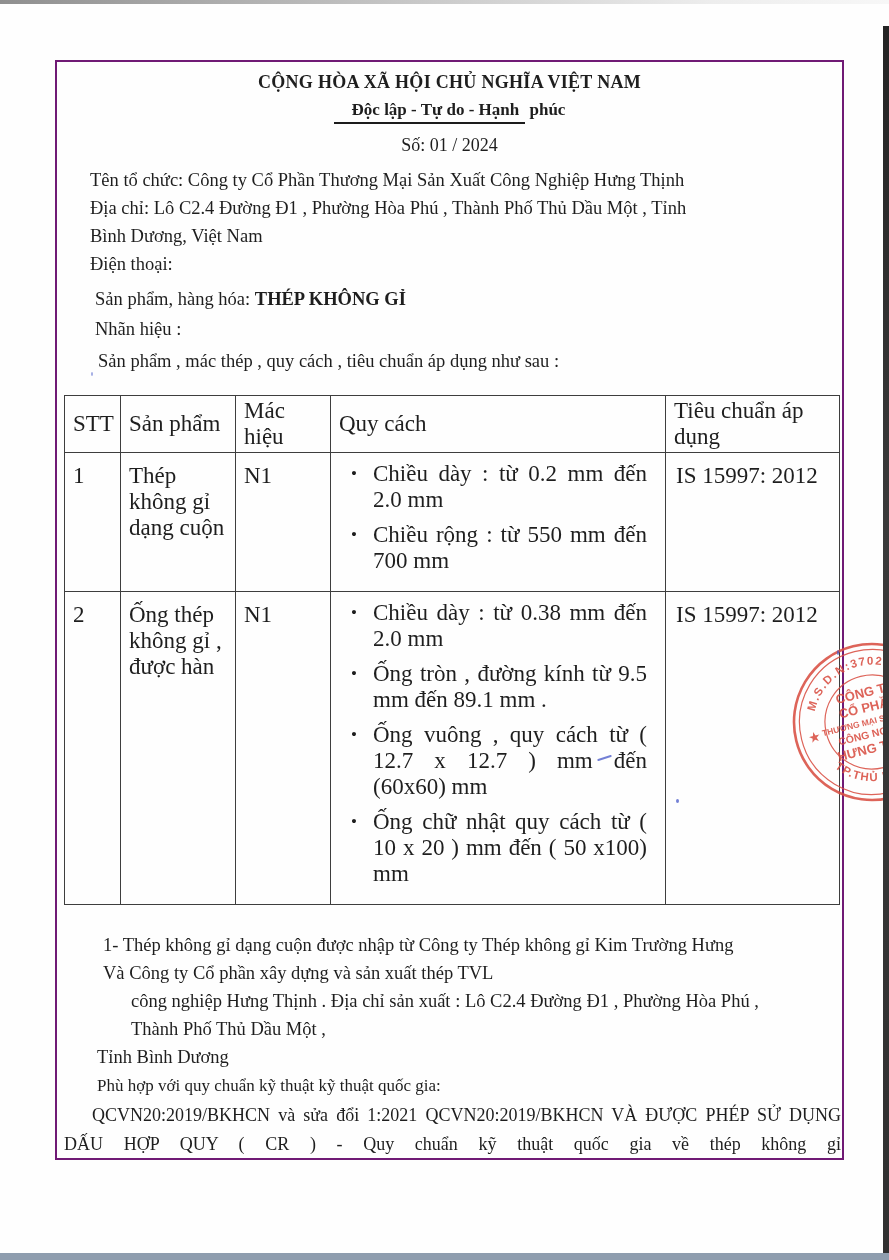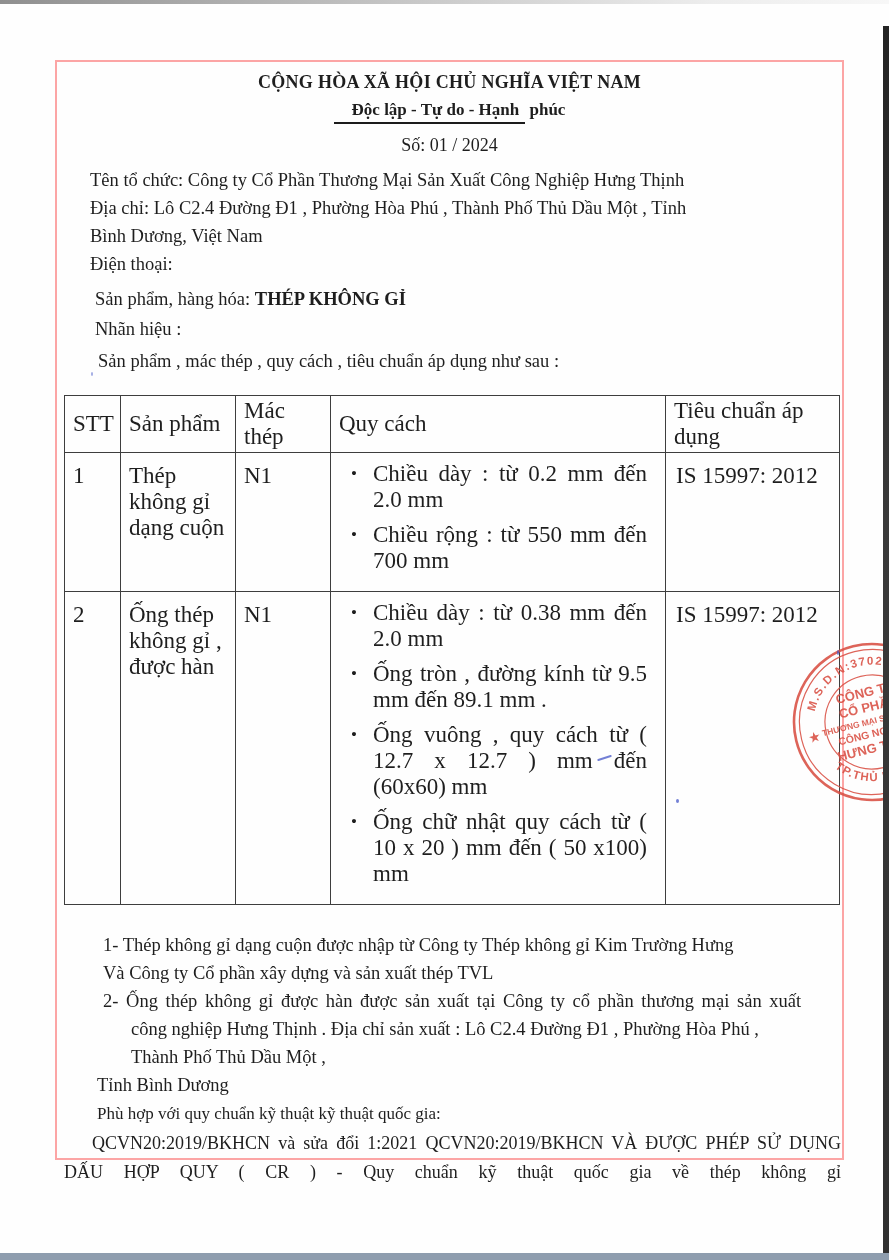--- a/index.html
+++ b/index.html
@@ -31,21 +31,21 @@
   }
   .ink-mark { position: absolute; background: #4456c7; opacity: .75; z-index: 12; }
   .ink-dash { left: 597px; top: 757px; width: 15px; height: 2px; transform: rotate(-18deg); border-radius: 2px; }
   .ink-dot1 { left: 676px; top: 799px; width: 3px; height: 4px; border-radius: 50%; }
   .ink-dot2 { left: 837px; top: 650px; width: 2px; height: 5px; border-radius: 50%; }
   .ink-dot3 { left: 91px; top: 372px; width: 2px; height: 4px; border-radius: 50%; opacity: .5; }
 
   
   .frame {
     position: absolute; left: 55px; top: 60px; width: 789px; height: 1100px;
-    border: 2px solid #fca5a5;
+    border: 2px solid #701a75;
     background: transparent;
   }
   .header { text-align: center; }
   .national-title { margin-top: 10px; font-size: 18px; font-weight: bold; letter-spacing: .3px; }
   .motto { margin-top: 7px; font-size: 17px; font-weight: bold; }
   .motto .underlined { display: inline-block; border-bottom: 2px solid #1c1c1c; padding: 0 6px 2px 18px; }
   .doc-title { margin-top: 30px; font-size: 22px; font-weight: bold; letter-spacing: .5px; }
   .doc-number { margin-top: 11px; font-size: 18px; }
 
   .info { margin: 10px 36px 0 33px; font-size: 18.5px; line-height: 28px; }
@@ -132,21 +132,21 @@
         <col class="c-stt">
           <col class="c-sp">
           <col class="c-mt">
           <col class="c-qc">
           <col class="c-tc">
       </colgroup>
       <tbody>
           <tr>
         <th class="stt">STT</th>
         <th>Sản phẩm</th>
-        <th>Mác thép</th>
+        <th>Mác hiệu</th>
         <th>Quy cách</th>
         <th>Tiêu chuẩn áp dụng</th>
       </tr>
       <tr>
         <td class="stt">1</td>
         <td class="sp">Thép không gỉ dạng cuộn</td>
         <td class="mt">N1</td>
         <td class="qc">
           <ul>
             <li>Chiều dày : từ 0.2 mm đến 2.0 mm</li>
@@ -168,21 +168,20 @@
           </ul>
         </td>
         <td class="tc">IS 15997: 2012</td>
       </tr>
     </tbody>
       </table>
 
     <div class="notes">
       <div class="nline">1-  Thép không gỉ dạng cuộn được nhập từ Công ty Thép không gỉ Kim Trường Hưng</div>
       <div class="nline">Và Công ty Cổ phần xây dựng và sản xuất thép TVL</div>
-      <div class="nline stretch">2-  Ống thép không gỉ được hàn được sản xuất tại Công ty cổ phần thương mại sản xuất</div>
       <div class="nline indent">công nghiệp Hưng Thịnh . Địa chỉ sản xuất : Lô C2.4 Đường Đ1 , Phường Hòa Phú ,</div>
       <div class="nline indent">Thành Phố Thủ Dầu Một ,</div>
     </div>
 
     <div class="province-line">Tỉnh Bình Dương</div>
     <div class="conformity-line">Phù hợp với quy chuẩn kỹ thuật kỹ thuật quốc gia:</div>
     <div class="regulation">QCVN20:2019/BKHCN và sửa đổi 1:2021 QCVN20:2019/BKHCN VÀ ĐƯỢC PHÉP SỬ DỤNG DẤU HỢP QUY ( CR ) -  Quy chuẩn kỹ thuật quốc gia về thép không gỉ</div>
 
   </div>
 

